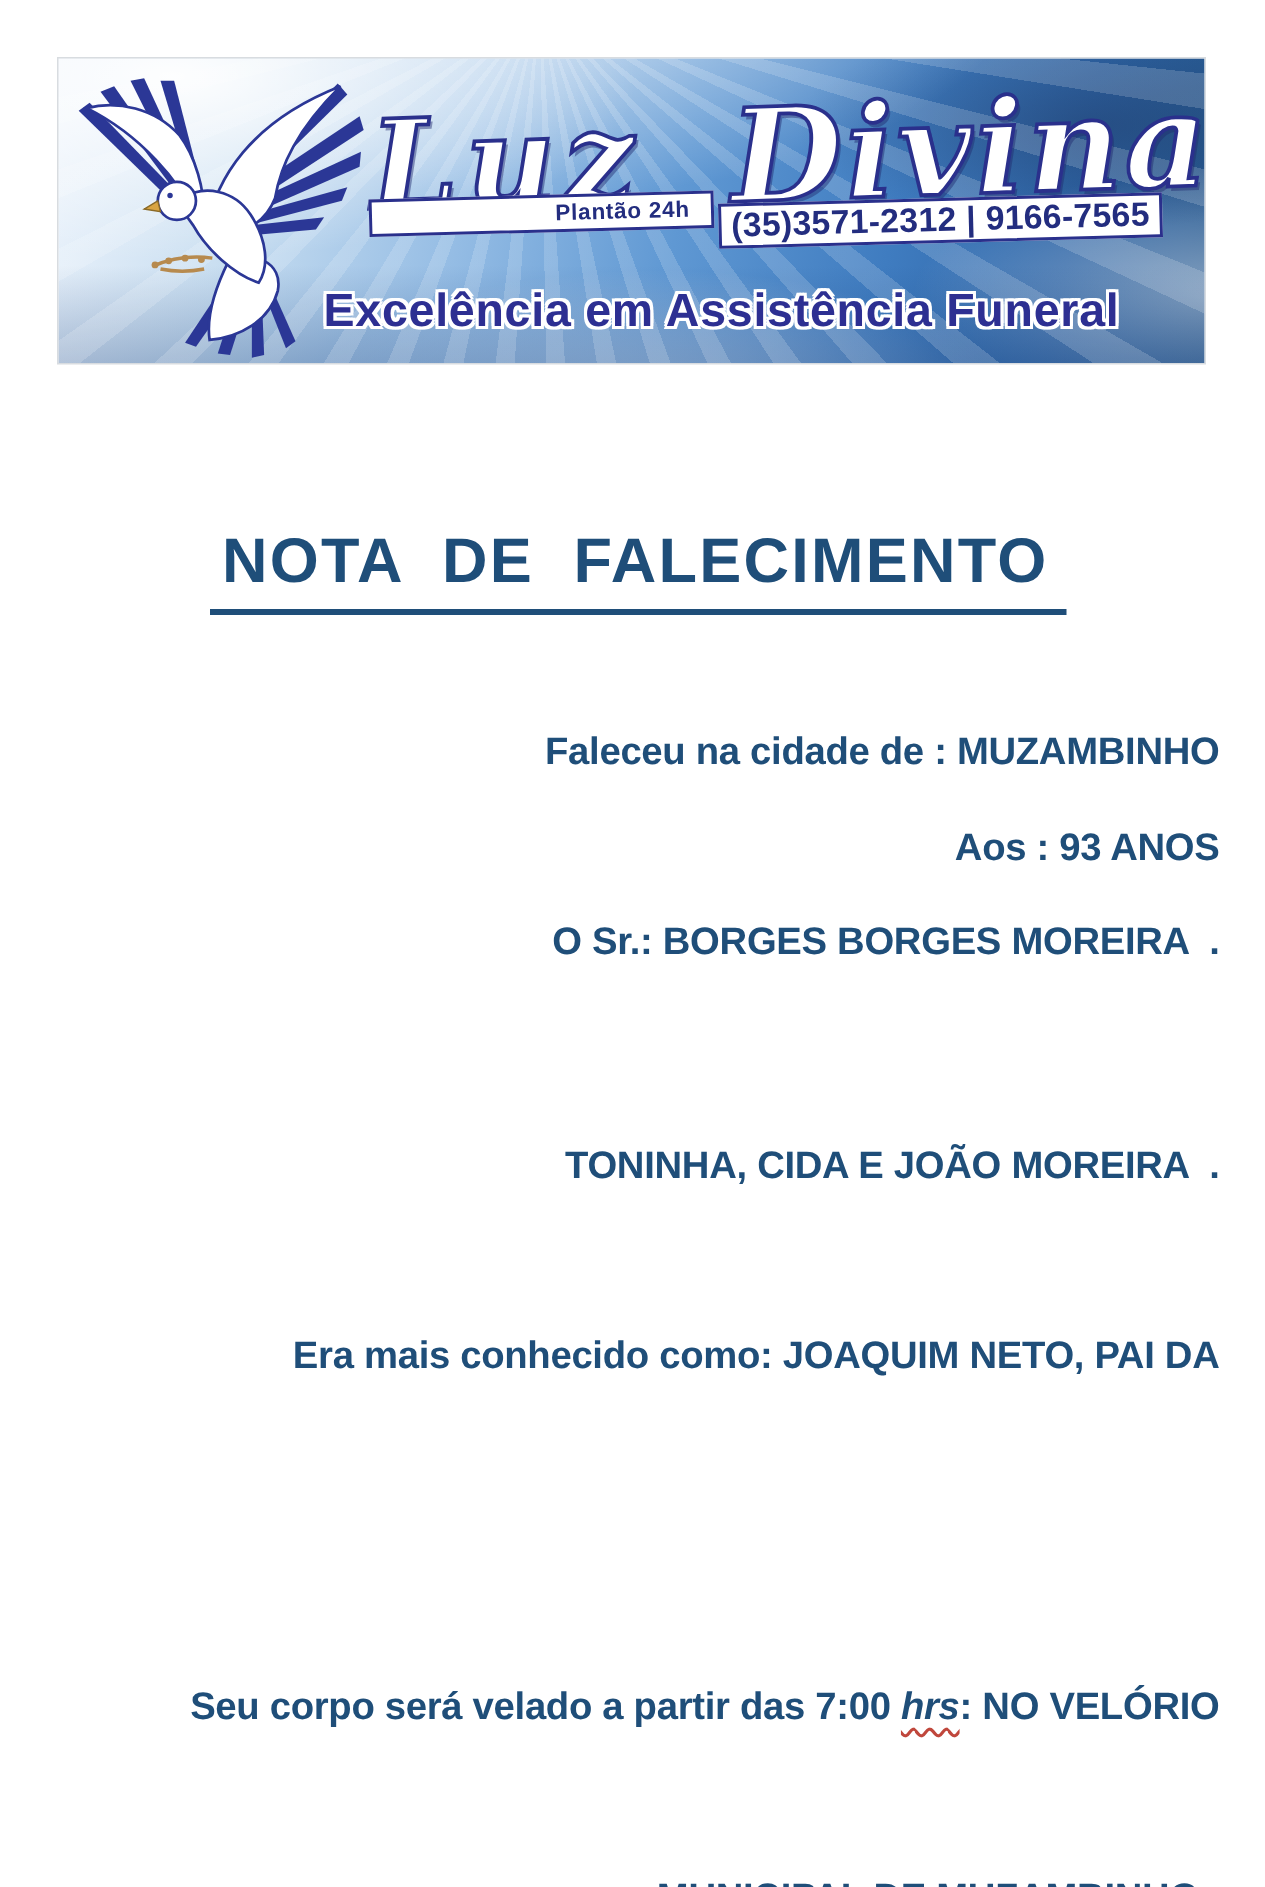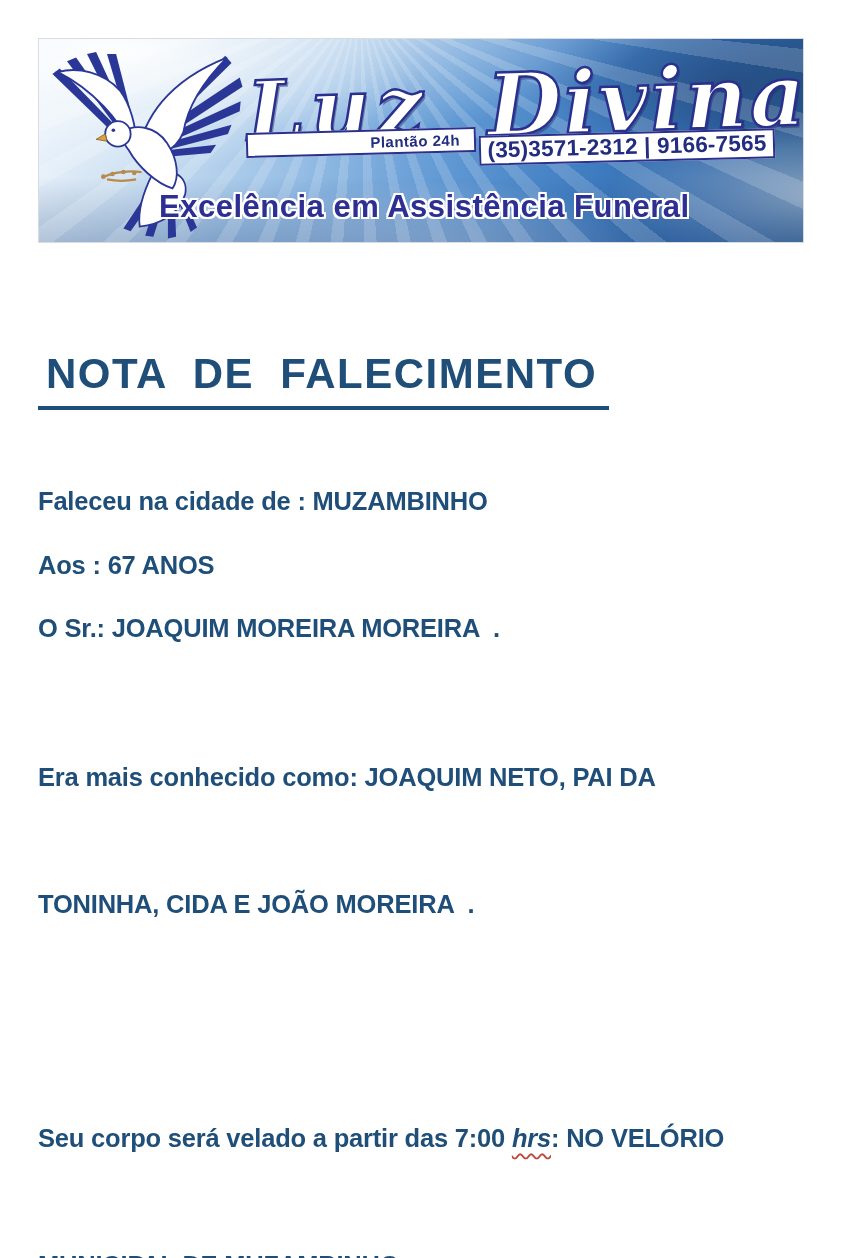--- a/index.html
+++ b/index.html
@@ -29,33 +29,33 @@
   .word-divina{left:448px;top:18px;font-size:86px;letter-spacing:2px;transform:rotate(-2deg);}
 
   .band{position:absolute;background:#fff;border:2px solid #2a308c;box-sizing:border-box;
     display:flex;align-items:center;transform:rotate(-1.5deg);
     font-weight:bold;color:#232d7f;}
   .band-luz{left:207px;top:91px;width:230px;height:25px;justify-content:flex-end;
     padding-right:14px;font-size:15px;letter-spacing:.5px;}
   .band-divina{left:440px;top:93px;width:296px;height:30px;justify-content:center;
     font-size:22.5px;letter-spacing:.2px;}
 
-  .tagline{position:absolute;left:0;right:0;top:150px;text-align:left;padding-left:120px;
+  .tagline{position:absolute;left:0;right:0;top:150px;text-align:center;padding-left:120px;
     font-weight:bold;font-size:31px;letter-spacing:.5px;color:var(--logo_navy,#2d2f92);
     text-shadow:-2px -2px 0 #fff,2px -2px 0 #fff,-2px 2px 0 #fff,2px 2px 0 #fff,
                  0 -2px 0 #fff,0 2px 0 #fff,-2px 0 0 #fff,2px 0 0 #fff;}
 
   
   .doc{position:absolute;left:38px;right:30px;top:246px;color:var(--accent,#1f4e79);}
-  .title-wrap{margin-top:104px;}
+  .title-wrap{text-align:center;margin-top:104px;}
   .title{display:inline-block;margin:0;font-size:42px;letter-spacing:1.5px;white-space:pre;
     font-weight:bold;color:var(--accent,#1f4e79);
     border-bottom:4px solid var(--accent,#1f4e79);padding:0 12px 8px 8px;}
   .doc p{margin:0 0 21px 0;font-size:25.5px;font-weight:bold;line-height:42.5px;
-    letter-spacing:-0.2px;white-space:pre;}
+    letter-spacing:-0.2px;white-space:pre;text-align:right;}
   .doc p.first{margin-top:70px;}
   .ln{display:block;white-space:pre;}
   .misspell{text-decoration:underline;text-decoration-style:wavy;
     text-decoration-color:var(--squiggle_red,#c0473c);text-decoration-thickness:2px;
     text-underline-offset:6px;font-style:italic;}
 </style>
 </head>
 <body>
 
 <div class="page">
@@ -124,26 +124,26 @@
 
     <div class="tagline">Excelência em Assistência Funeral</div>
   </header>
 
   <main class="doc">
     <div class="title-wrap">
       <h1 class="title">NOTA  DE  FALECIMENTO</h1>
     </div>
 
     <p class="first">Faleceu na cidade de : MUZAMBINHO</p>
-    <p>Aos : 67 ANOS</p>
-    <p>O Sr.: JOAQUIM MOREIRA MOREIRA  .</p>
+    <p>Aos : 93 ANOS</p>
+    <p>O Sr.: BORGES BORGES MOREIRA  .</p>
 
     <p>
+      <span class="ln">TONINHA, CIDA E JOÃO MOREIRA  .</span>
       <span class="ln">Era mais conhecido como: JOAQUIM NETO, PAI DA</span>
-      <span class="ln">TONINHA, CIDA E JOÃO MOREIRA  .</span>
     </p>
 
     <p>
       <span class="ln"><span>Seu corpo será velado a partir das 7:00 </span><span class="misspell">hrs</span><span>: NO VELÓRIO</span></span>
       <span class="ln">MUNICIPAL DE MUZAMBINHO .</span>
     </p>
 
   </main>
 
 </div>

